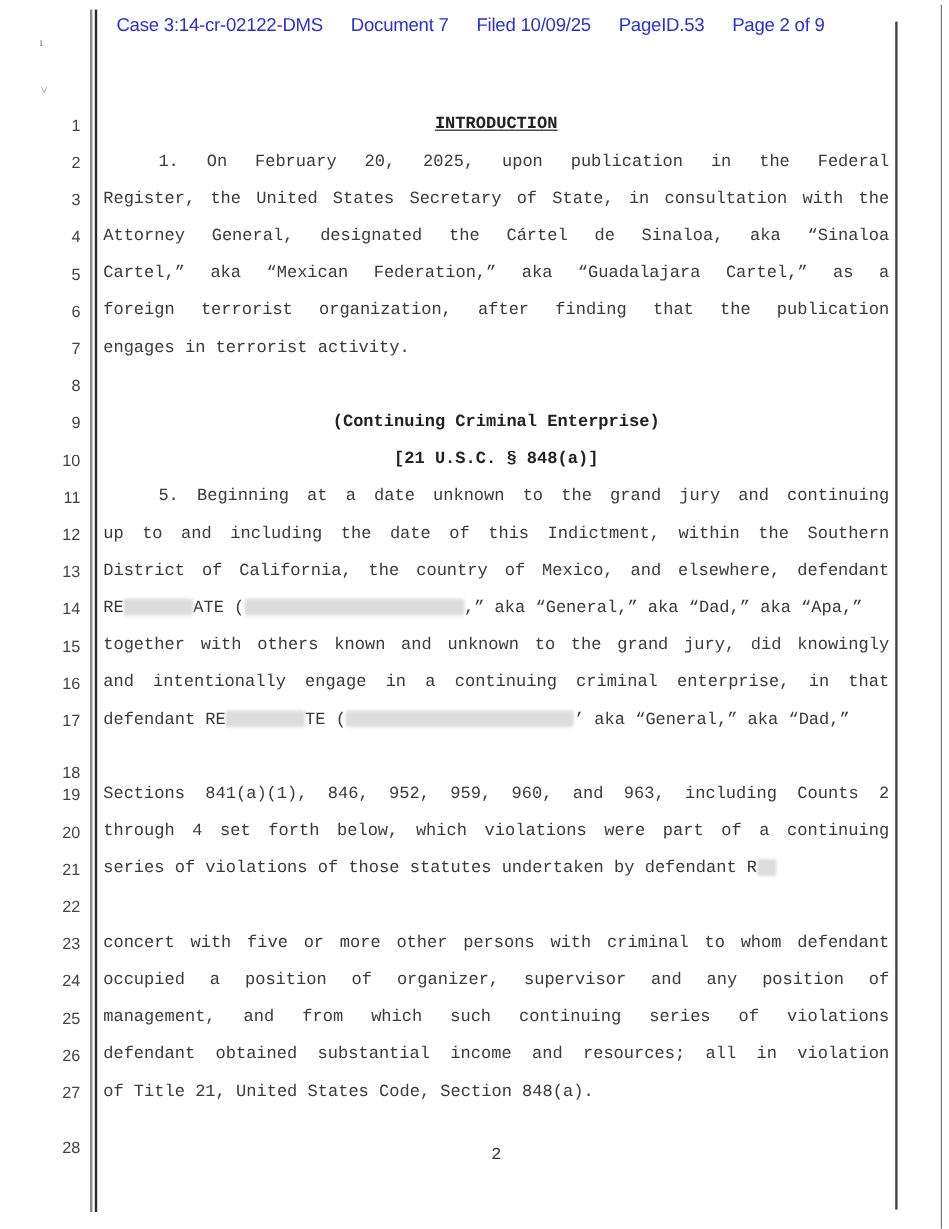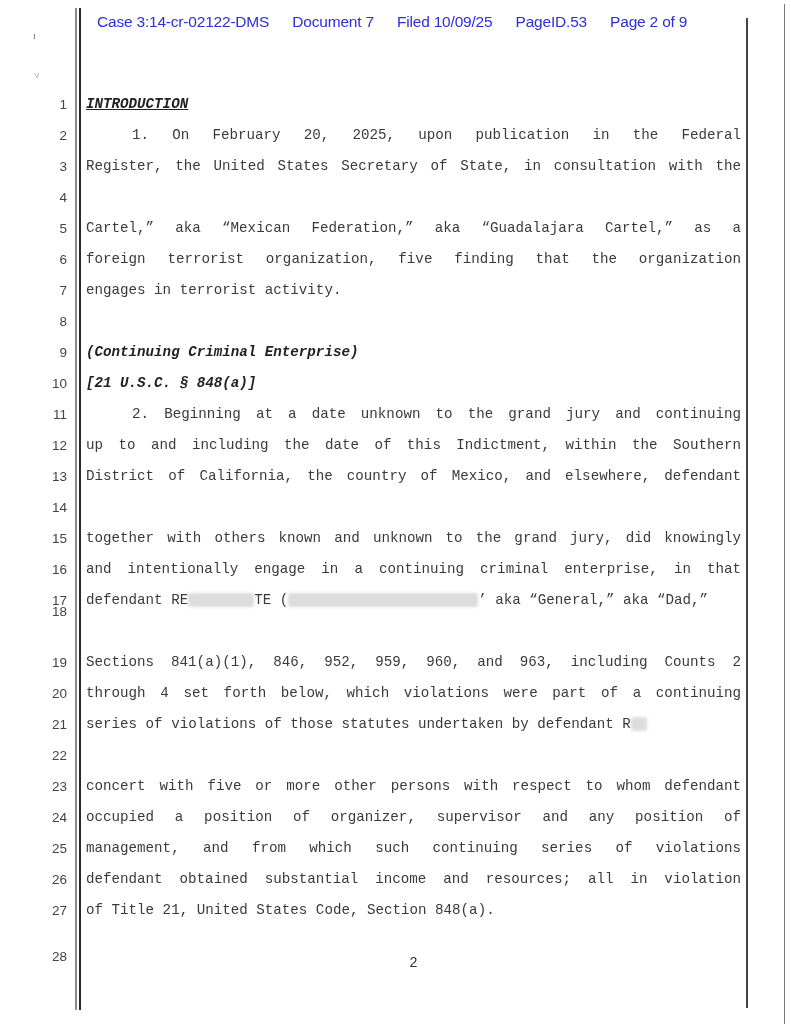--- a/index.html
+++ b/index.html
@@ -21,22 +21,22 @@
     font-family: "Liberation Sans", sans-serif; font-size: 13.5px; color: #444;
   }
   .tl {
     position: absolute; left: 86px; width: 655px;
     font-family: "Liberation Mono", monospace; font-size: 14.2px; color: #3a3a3a;
     white-space: nowrap; text-align: justify; text-align-last: justify;
   }
   .tl.last { text-align-last: left; }
   .tl.indent { padding-left: 46px; width: 609px; }
   .center {
-    position: absolute; left: 86px; width: 655px; text-align: left;
-    font-family: "Liberation Mono", monospace; font-size: 14.2px; color: #222; font-weight: bold; font-style: italic;
+    position: absolute; left: 86px; width: 655px; text-align: center;
+    font-family: "Liberation Mono", monospace; font-size: 14.2px; color: #222; font-weight: bold;
   }
   .u { text-decoration: underline; }
   .redact {
     display: inline-block; background: #dcdcdc; height: 14px; vertical-align: middle;
     filter: blur(1.5px); border-radius: 2px;
   }
   .pgnum {
     position: absolute; left: 86px; width: 655px; top: 955px; text-align: center;
     font-family: "Liberation Mono", monospace; font-size: 14px; color: #333;
   }
@@ -73,63 +73,67 @@
     <div class="ln" style="top:314px">8</div>
     <div class="ln" style="top:345px">9</div>
     <div class="ln" style="top:376px">10</div>
     <div class="ln" style="top:407px">11</div>
     <div class="ln" style="top:438px">12</div>
     <div class="ln" style="top:469px">13</div>
     <div class="ln" style="top:500px">14</div>
     <div class="ln" style="top:531px">15</div>
     <div class="ln" style="top:562px">16</div>
     <div class="ln" style="top:593px">17</div>
-    <div class="ln" style="top:604px">18</div>
+    <div class="ln" style="top:636px">18</div>
     <div class="ln" style="top:655px">19</div>
     <div class="ln" style="top:686px">20</div>
     <div class="ln" style="top:717px">21</div>
     <div class="ln" style="top:748px">22</div>
     <div class="ln" style="top:779px">23</div>
     <div class="ln" style="top:810px">24</div>
     <div class="ln" style="top:841px">25</div>
     <div class="ln" style="top:872px">26</div>
     <div class="ln" style="top:903px">27</div>
     <div class="ln" style="top:949px">28</div>
   </div>
 
   <div class="center u" style="top:96px">INTRODUCTION</div>
   <div class="tl indent" style="top:127px">1.   On February 20, 2025, upon publication in the Federal</div>
   <div class="tl" style="top:158px">Register, the United States Secretary of State, in consultation with the</div>
+  <div class="tl" style="top:189px">Attorney General, designated the Cártel de Sinaloa, aka “Sinaloa</div>
   <div class="tl" style="top:220px">Cartel,” aka “Mexican Federation,” aka “Guadalajara Cartel,” as a</div>
-  <div class="tl" style="top:251px">foreign terrorist organization, five finding that the organization</div>
+  <div class="tl" style="top:251px">foreign terrorist organization, after finding that the publication</div>
   <div class="tl last" style="top:282px">engages in terrorist activity.</div>
 
   <div class="center" style="top:344px">(Continuing Criminal Enterprise)</div>
   <div class="center" style="top:375px">[21 U.S.C. § 848(a)]</div>
 
-  <div class="tl indent" style="top:406px">2.   Beginning at a date unknown to the grand jury and continuing</div>
+  <div class="tl indent" style="top:406px">5.   Beginning at a date unknown to the grand jury and continuing</div>
   <div class="tl" style="top:437px">up to and including the date of this Indictment, within the Southern</div>
   <div class="tl" style="top:468px">District of California, the country of Mexico, and elsewhere, defendant</div>
 
+  <div class="tl last" style="top:499px">
+    <span>RE</span><span class="redact" style="width:58px"></span><span>ATE (</span><span class="redact" style="width:183px"></span><span>,” aka “General,” aka “Dad,” aka “Apa,”</span>
+  </div>
 
   <div class="tl" style="top:530px">together with others known and unknown to the grand jury, did knowingly</div>
   <div class="tl" style="top:561px">and intentionally engage in a continuing criminal enterprise, in that</div>
 
   <div class="tl last" style="top:592px">
     <span>defendant RE</span><span class="redact" style="width:66px"></span><span>TE (</span><span class="redact" style="width:190px"></span><span>’ aka “General,” aka “Dad,”</span>
   </div>
 
   <div class="tl" style="top:654px">Sections 841(a)(1), 846, 952, 959, 960, and 963, including Counts 2</div>
   <div class="tl" style="top:685px">through 4 set forth below, which violations were part of a continuing</div>
 
   <div class="tl last" style="top:716px">
     <span>series of violations of those statutes undertaken by defendant R</span><span class="redact" style="width:16px"></span>
   </div>
 
 
-  <div class="tl" style="top:778px">concert with five or more other persons with respect to whom defendant</div>
+  <div class="tl" style="top:778px">concert with five or more other persons with criminal to whom defendant</div>
   <div class="tl" style="top:809px">occupied a position of organizer, supervisor and any position of</div>
   <div class="tl" style="top:840px">management, and from which such continuing series of violations</div>
   <div class="tl" style="top:871px">defendant obtained substantial income and resources; all in violation</div>
   <div class="tl last" style="top:902px">of Title 21, United States Code, Section 848(a).</div>
 
   <div class="pgnum">2</div>
 </div>
 
 </body></html>

